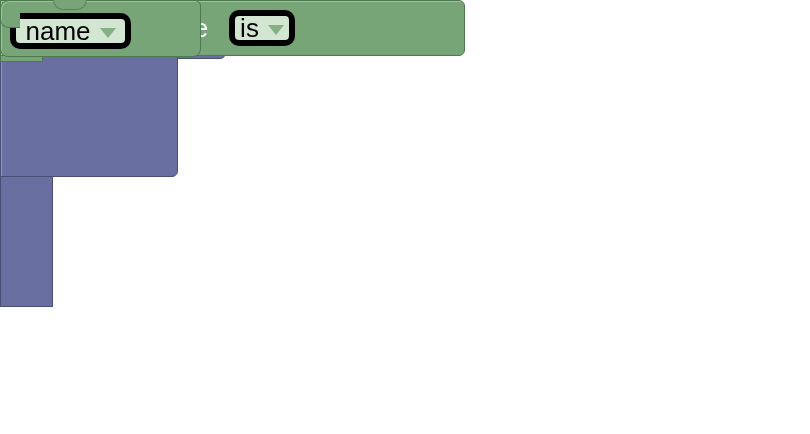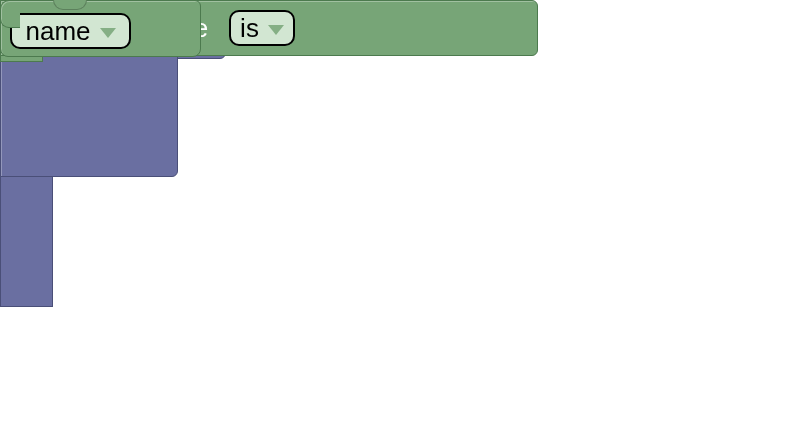--- a/index.html
+++ b/index.html
@@ -17,21 +17,21 @@
   .p-header { left:20;  top:17;  width:246px; height:56px; border-radius:10px 10px 6px 0; }
   .p-spine  { left:20;  top:60;  width:53px;  height:307px; box-shadow:none; }
   .p-bottom { left:20;  top:361; width:247px; height:52px; border-radius:0 6px 10px 10px; }
   .p-age    { left:72;  top:72;  width:226px; height:56px; border-radius:0 6px 6px 0; }
   .p-sex    { left:72;  top:127; width:226px; height:59px; border-radius:0 6px 6px 0; }
   .p-drug   { left:72;  top:185; width:178px; height:177px; border-radius:0 6px 6px 0; }
 
   .g-tab    { left:235; top:196; width:20px;  height:28px; border-radius:9px 0 0 9px; border-right:none; z-index:5; }
   .g-header { left:253; top:186; width:201px; height:56px; border-radius:8px 8px 6px 0; }
   .g-spine  { left:253; top:238; width:43px;  height:62px; box-shadow:none; }
-  .g-inner  { left:295; top:242; width:538px; height:56px; border-radius:0 6px 6px 0; }
+  .g-inner  { left:295; top:242; width:465px; height:56px; border-radius:0 6px 6px 0; }
   .g-bottom { left:253; top:298; width:201px; height:57px; border-radius:0 6px 8px 8px; }
 
   
   .bump { position:absolute; top:-1px; height:10px; width:32px;
           border:1px solid rgba(0,0,0,.22); border-top:none;
           border-radius:0 0 14px 14px; box-sizing:border-box; }
   .bump.pu { background:#6a6fa1; }
   .bump.gr { background:#77a577; }
   .p-age .bump, .p-sex .bump, .p-drug .bump { left:30px; }
   .p-bottom .bump { left:56px; width:44px; }
@@ -52,21 +52,21 @@
   .p-age    .lbl { left:18px; top:0; height:54px; }
   .p-sex    .lbl { left:20px; top:0; height:57px; }
   .p-drug   .lbl { left:50px; top:0; height:64px; }
   .g-header .lbl { left:17px; top:0; height:54px; }
   .g-inner  .lbl { left:28px; top:0; height:54px; }
 
   
   .pill { position:absolute; display:flex; align-items:center; justify-content:center;
           gap:9px; font-size:26px; color:#000; box-sizing:border-box; }
   .pillp { background:#c9cde5; border:2px solid #e8eaf5; border-radius:12px; }
-  .pillg { background:#d2e6d2; border:2px solid #000000; border-radius:10px; }
+  .pillg { background:#d2e6d2; border:6px solid #000000; border-radius:10px; }
 
   .f-op    { left:78px;  top:10px; width:60px;  height:38px; }
   .f-age   { left:161px; top:10px; width:54px;  height:38px; }
   .f-sex   { left:105px; top:14px; width:113px; height:37px; }
   .f-is    { left:228px; top:9px;  width:66px;  height:36px; }
   .f-nivo  { left:317px; top:9px;  width:162px; height:37px; }
   .f-name  { left:9px;   top:12px; width:121px; height:36px; }
   .f-every { left:17px;  top:11px; width:186px; height:36px; }
 
   

